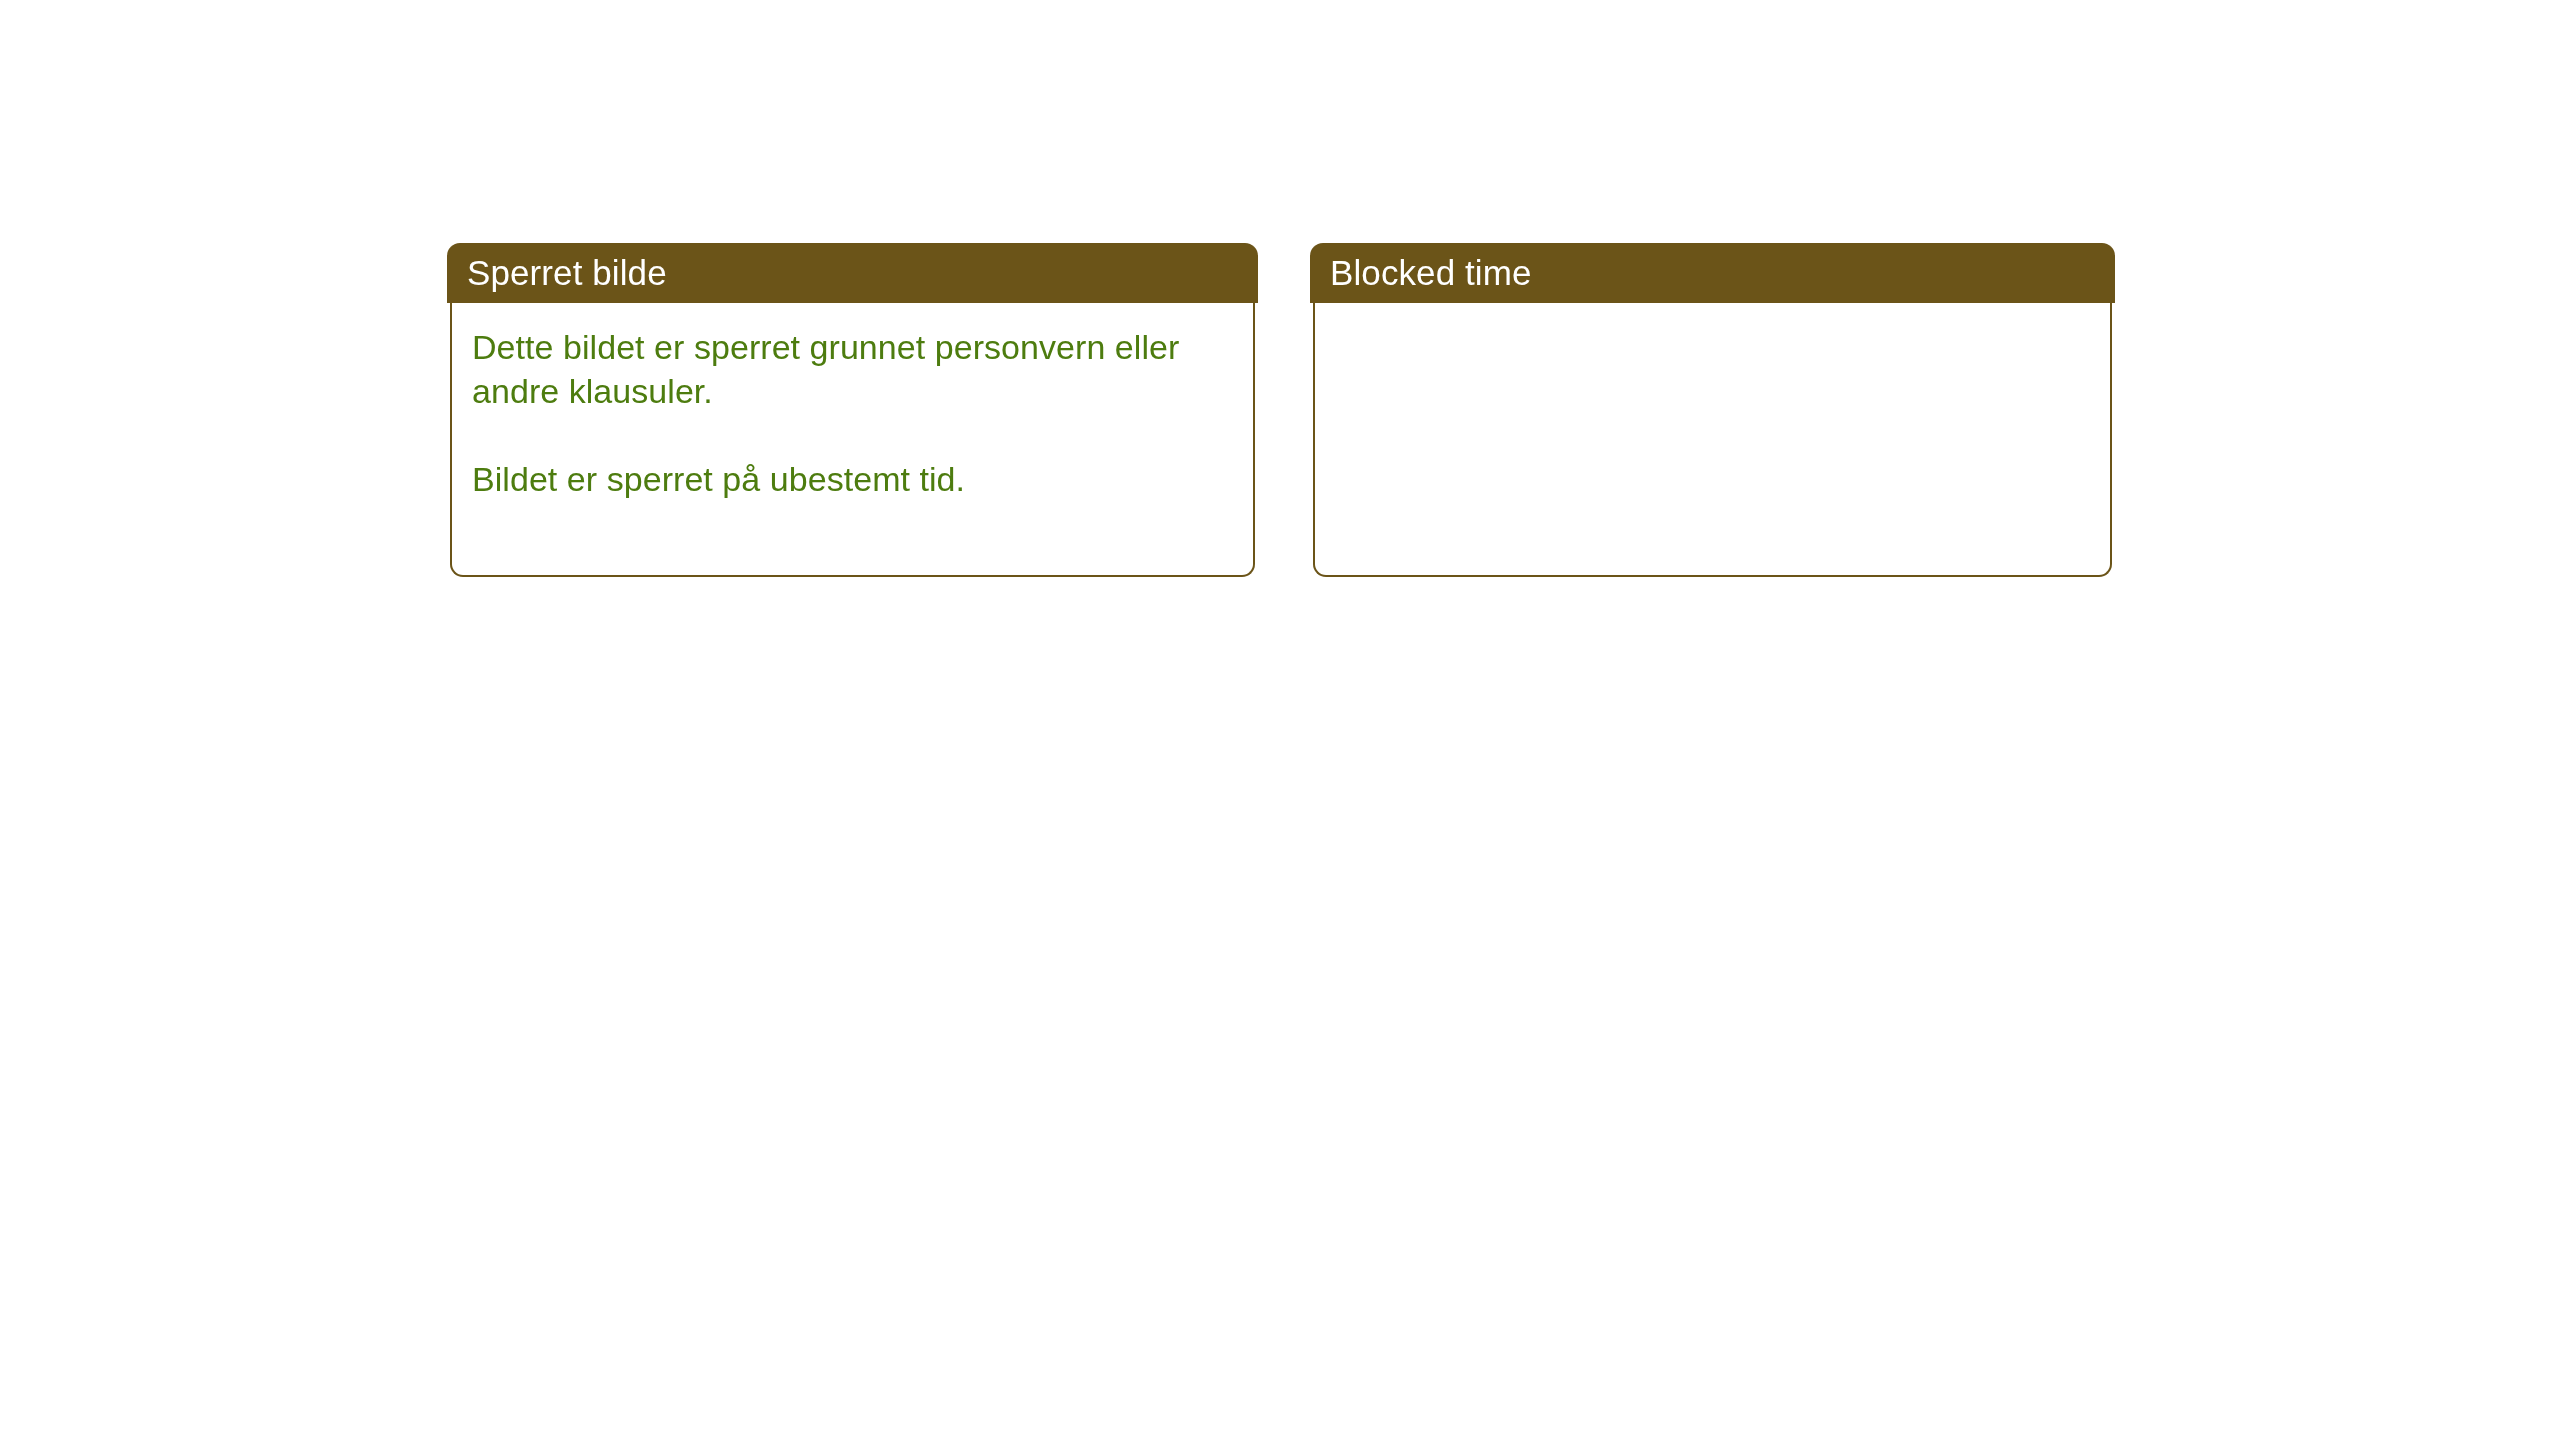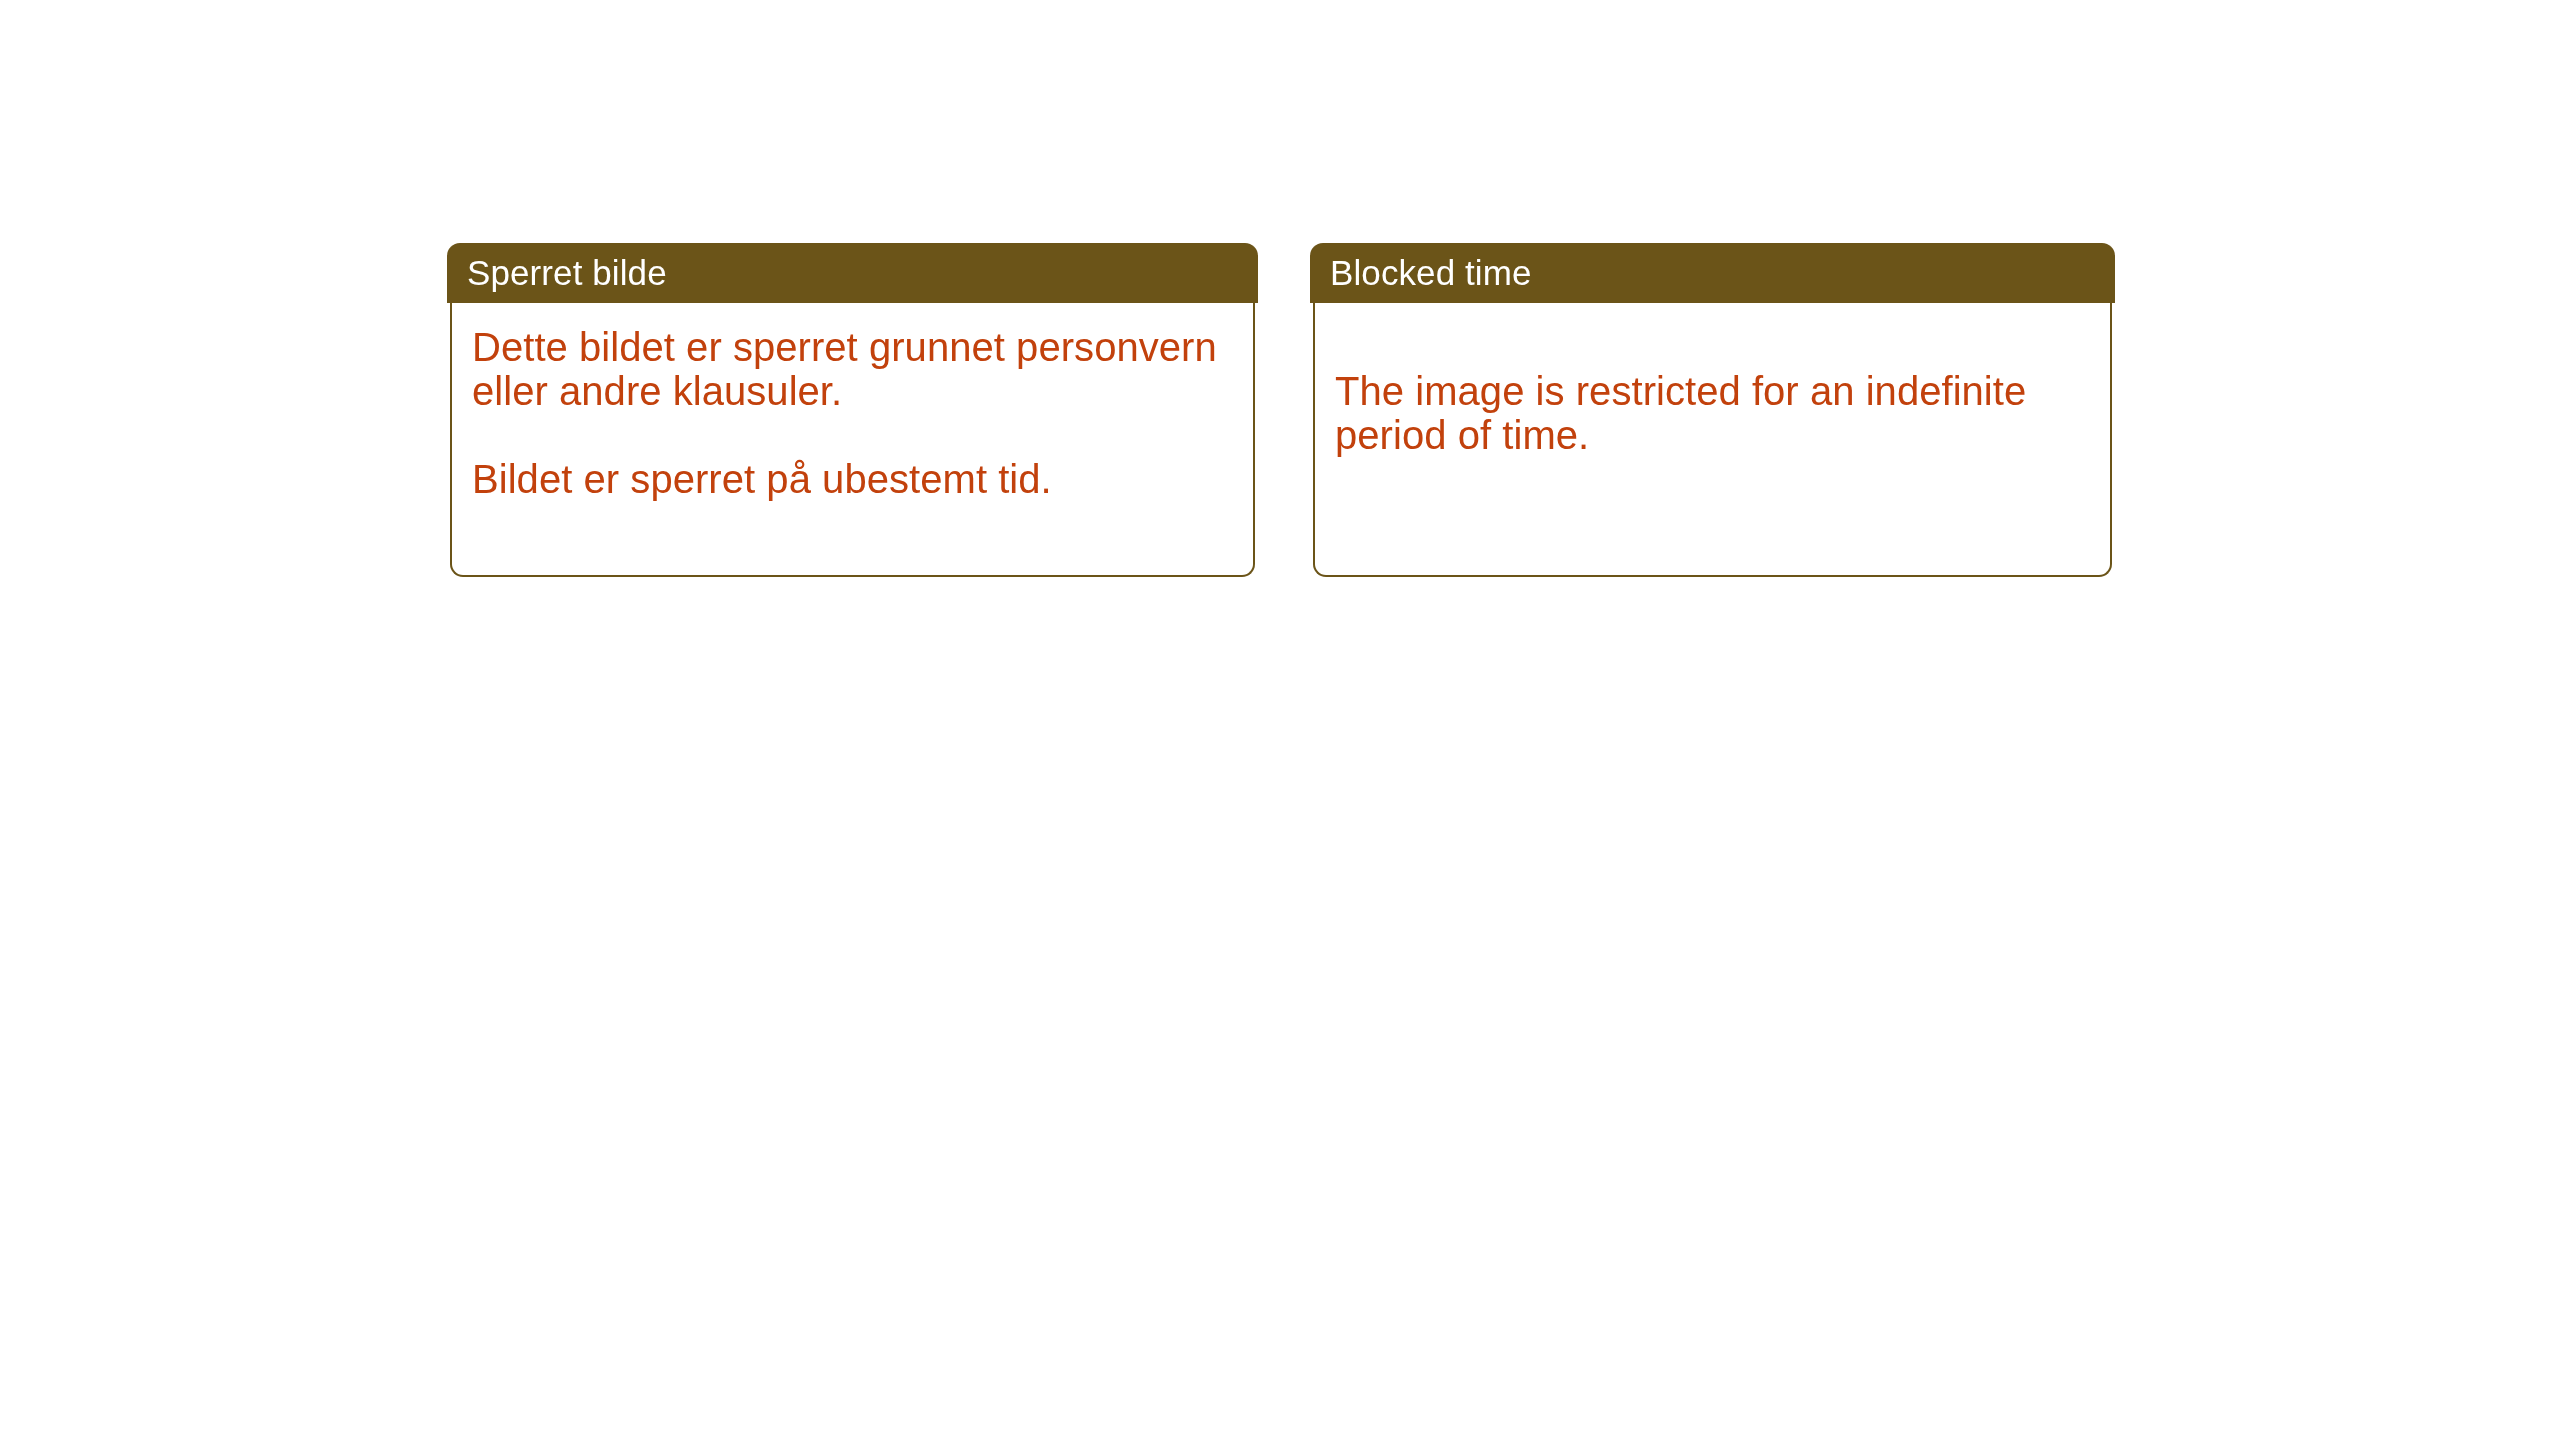--- a/index.html
+++ b/index.html
@@ -81,22 +81,22 @@
     background: #ffffff;
     border-left: 2px solid #6b5418;
     border-right: 2px solid #6b5418;
     border-bottom: 2px solid #6b5418;
     border-bottom-left-radius: 13px;
     border-bottom-right-radius: 13px;
     padding: 22px 22px 20px 20px;
   }
 
   .card-paragraph {
-    color: #c2410c;
-    font-size: 40px;
+    color: #4d7c0f;
+    font-size: 34px;
     line-height: 44px;
     font-weight: 400;
     margin: 0;
     letter-spacing: 0.05px;
   }
 
   .paragraph-gap {
     height: 44px;
   }
 </style>
@@ -121,18 +121,17 @@
     </section>
 
     <section class="notice-card card-en">
 
       <header class="card-header">
         <span class="card-title">Blocked time</span>
       </header>
 
       <div class="card-body">
         <div class="paragraph-gap"></div>
-        <p class="card-paragraph">The image is restricted for an indefinite period of time.</p>
       </div>
     </section>
 
   </div>
 </div>
 
 </body></html>

